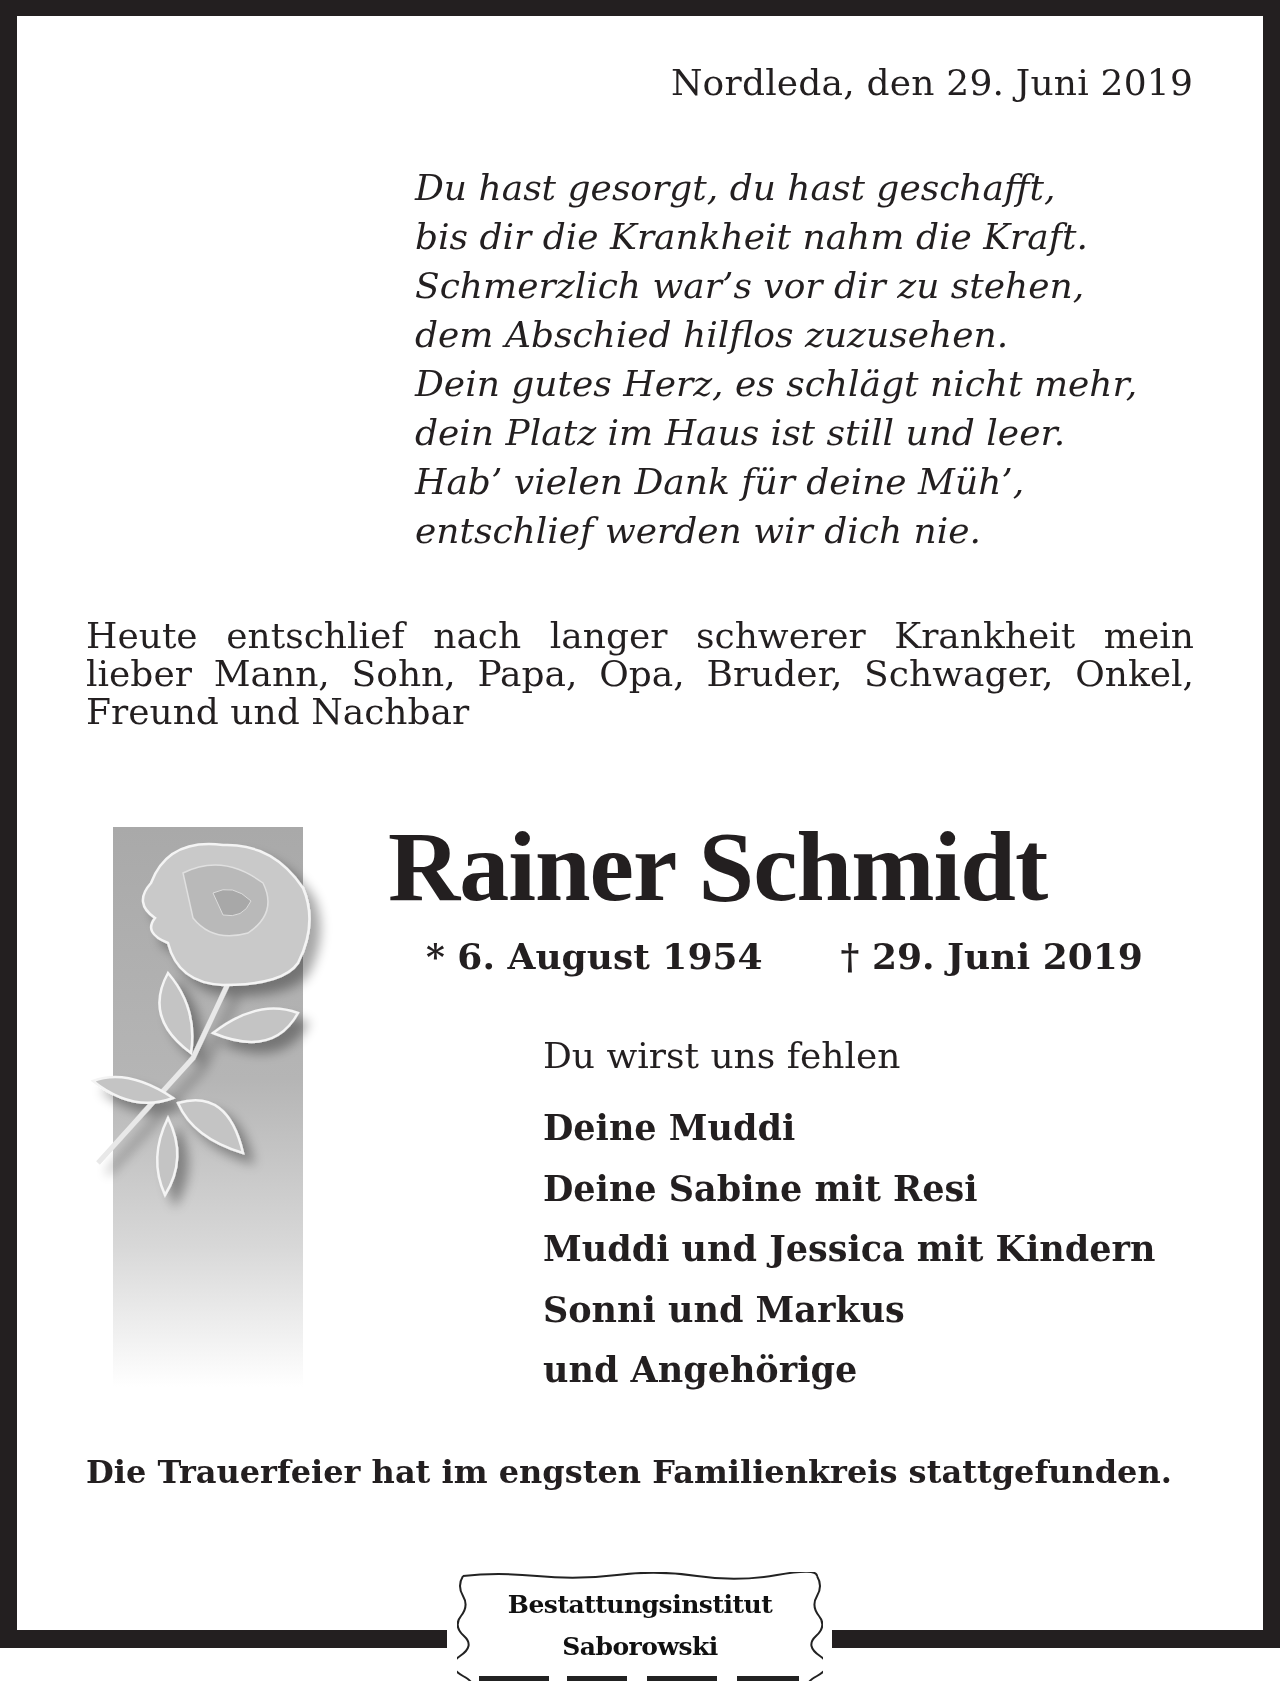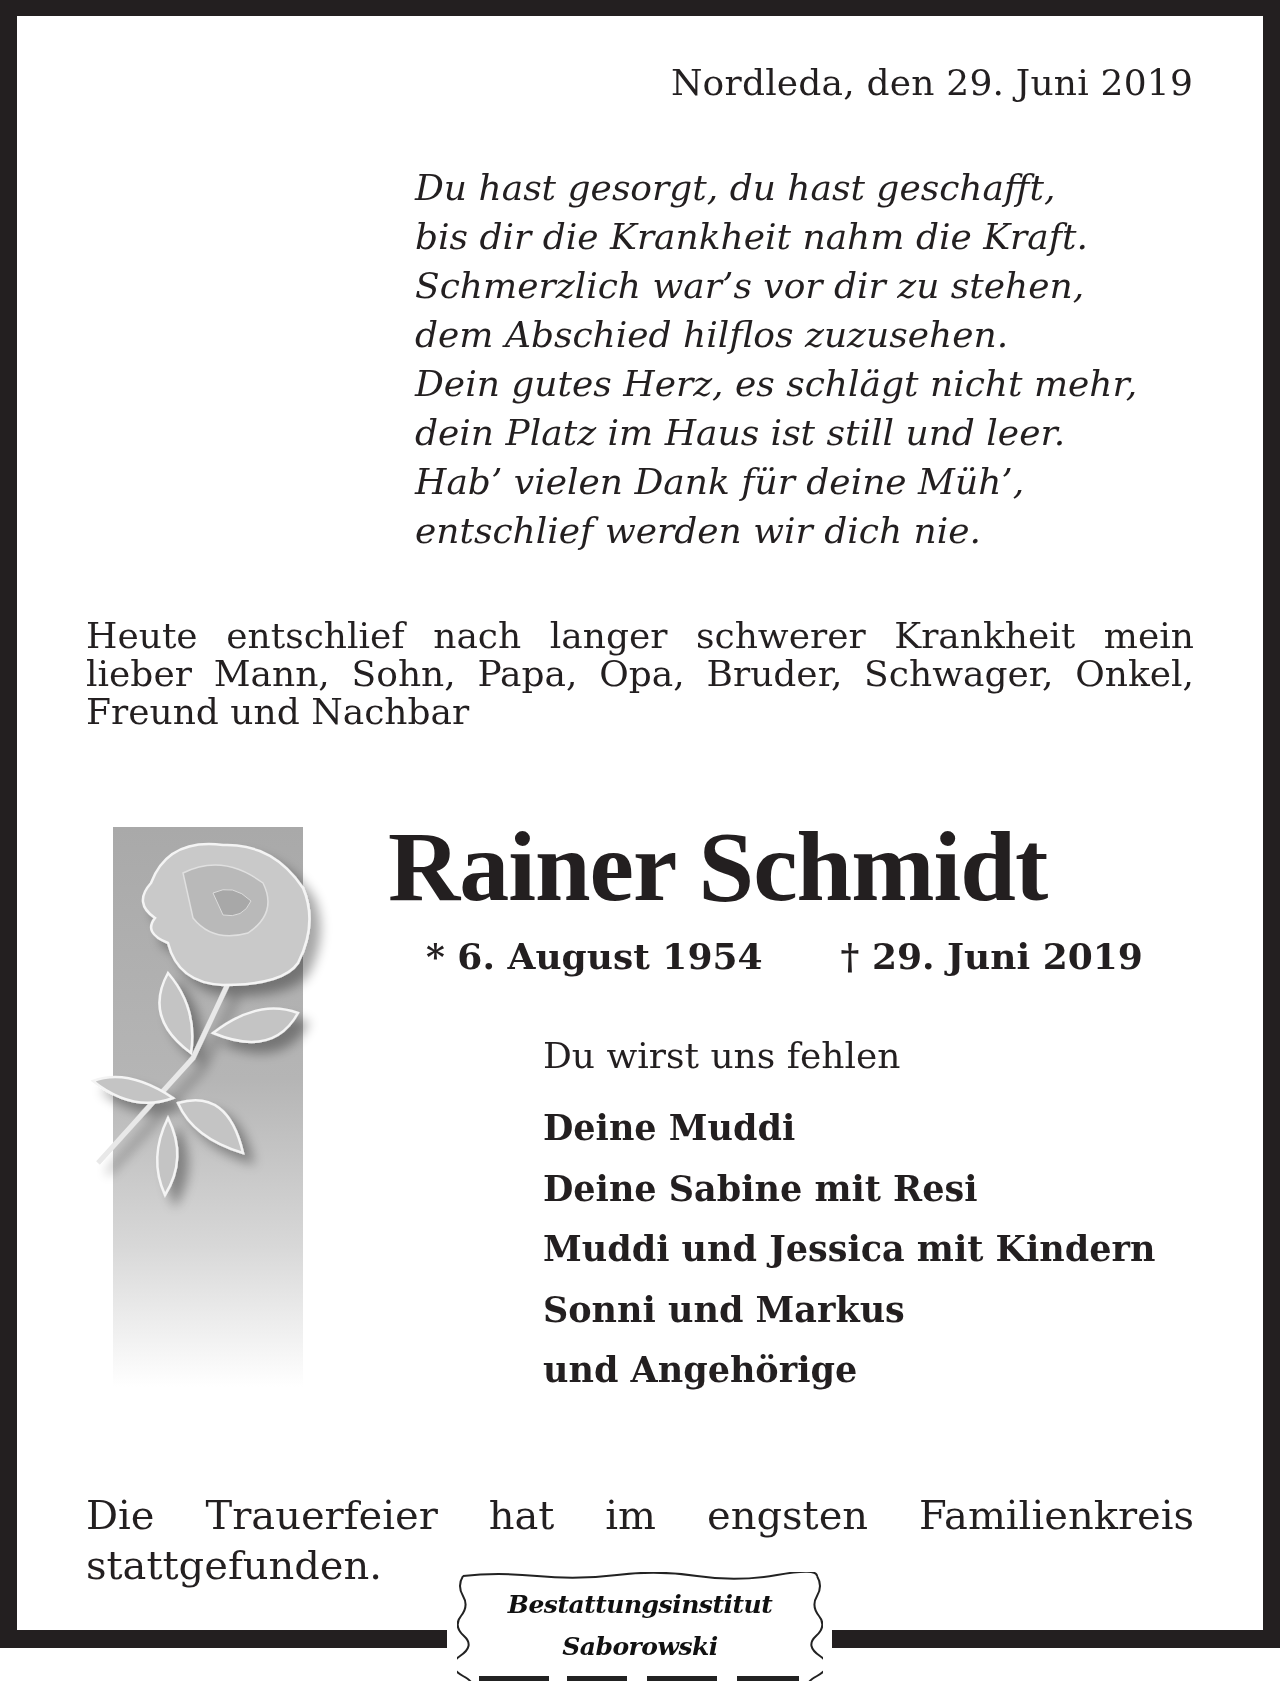--- a/index.html
+++ b/index.html
@@ -31,30 +31,30 @@
 
     .dates { position: absolute; left: 426px; top: 935px; font-size: 36px; white-space: nowrap; font-weight: bold; }
     .dates .death { margin-left: 78px; }
 
     .closing { position: absolute; left: 543px; top: 1035px; font-size: 36px; }
 
     .signatories { position: absolute; left: 543px; top: 1098px; font-weight: bold;
                    font-size: 35px; line-height: 60.5px; }
     .signatories div { white-space: nowrap; }
 
-    .ceremony { position: absolute; left: 86px; top: 1490px; width: 1108px;
-                font-size: 40px; line-height: 50px; text-align: justify; text-align-last: left; }
+    .ceremony { position: absolute; left: 86px; top: 1447px; width: 1108px;
+                font-size: 32px; line-height: 50px; text-align: justify; text-align-last: left; font-weight: bold; }
 
     .stamp-gap { position: absolute; left: 447px; top: 1628px; width: 385px; height: 22px;
                  background: #ffffff; }
     .stamp { position: absolute; left: 457px; top: 1572px; width: 366px; height: 115px;
              background: #ffffff; }
     .stamp svg.edge { position: absolute; left: 0; top: 0; }
     .stamp-line1, .stamp-line2 { position: absolute; left: 0; width: 366px; text-align: center;
-             font-family: "DejaVu Serif", serif; font-weight: bold; font-style: italic;
+             font-family: "DejaVu Serif", serif; font-weight: bold; 
              font-size: 25px; color: #111; letter-spacing: -0.5px; }
     .stamp-line1 { top: 18px; }
     .stamp-line2 { top: 60px; }
   </style>
 </head>
 <body>
 
 <div class="frame"></div>
 <div class="paper"></div>
 

